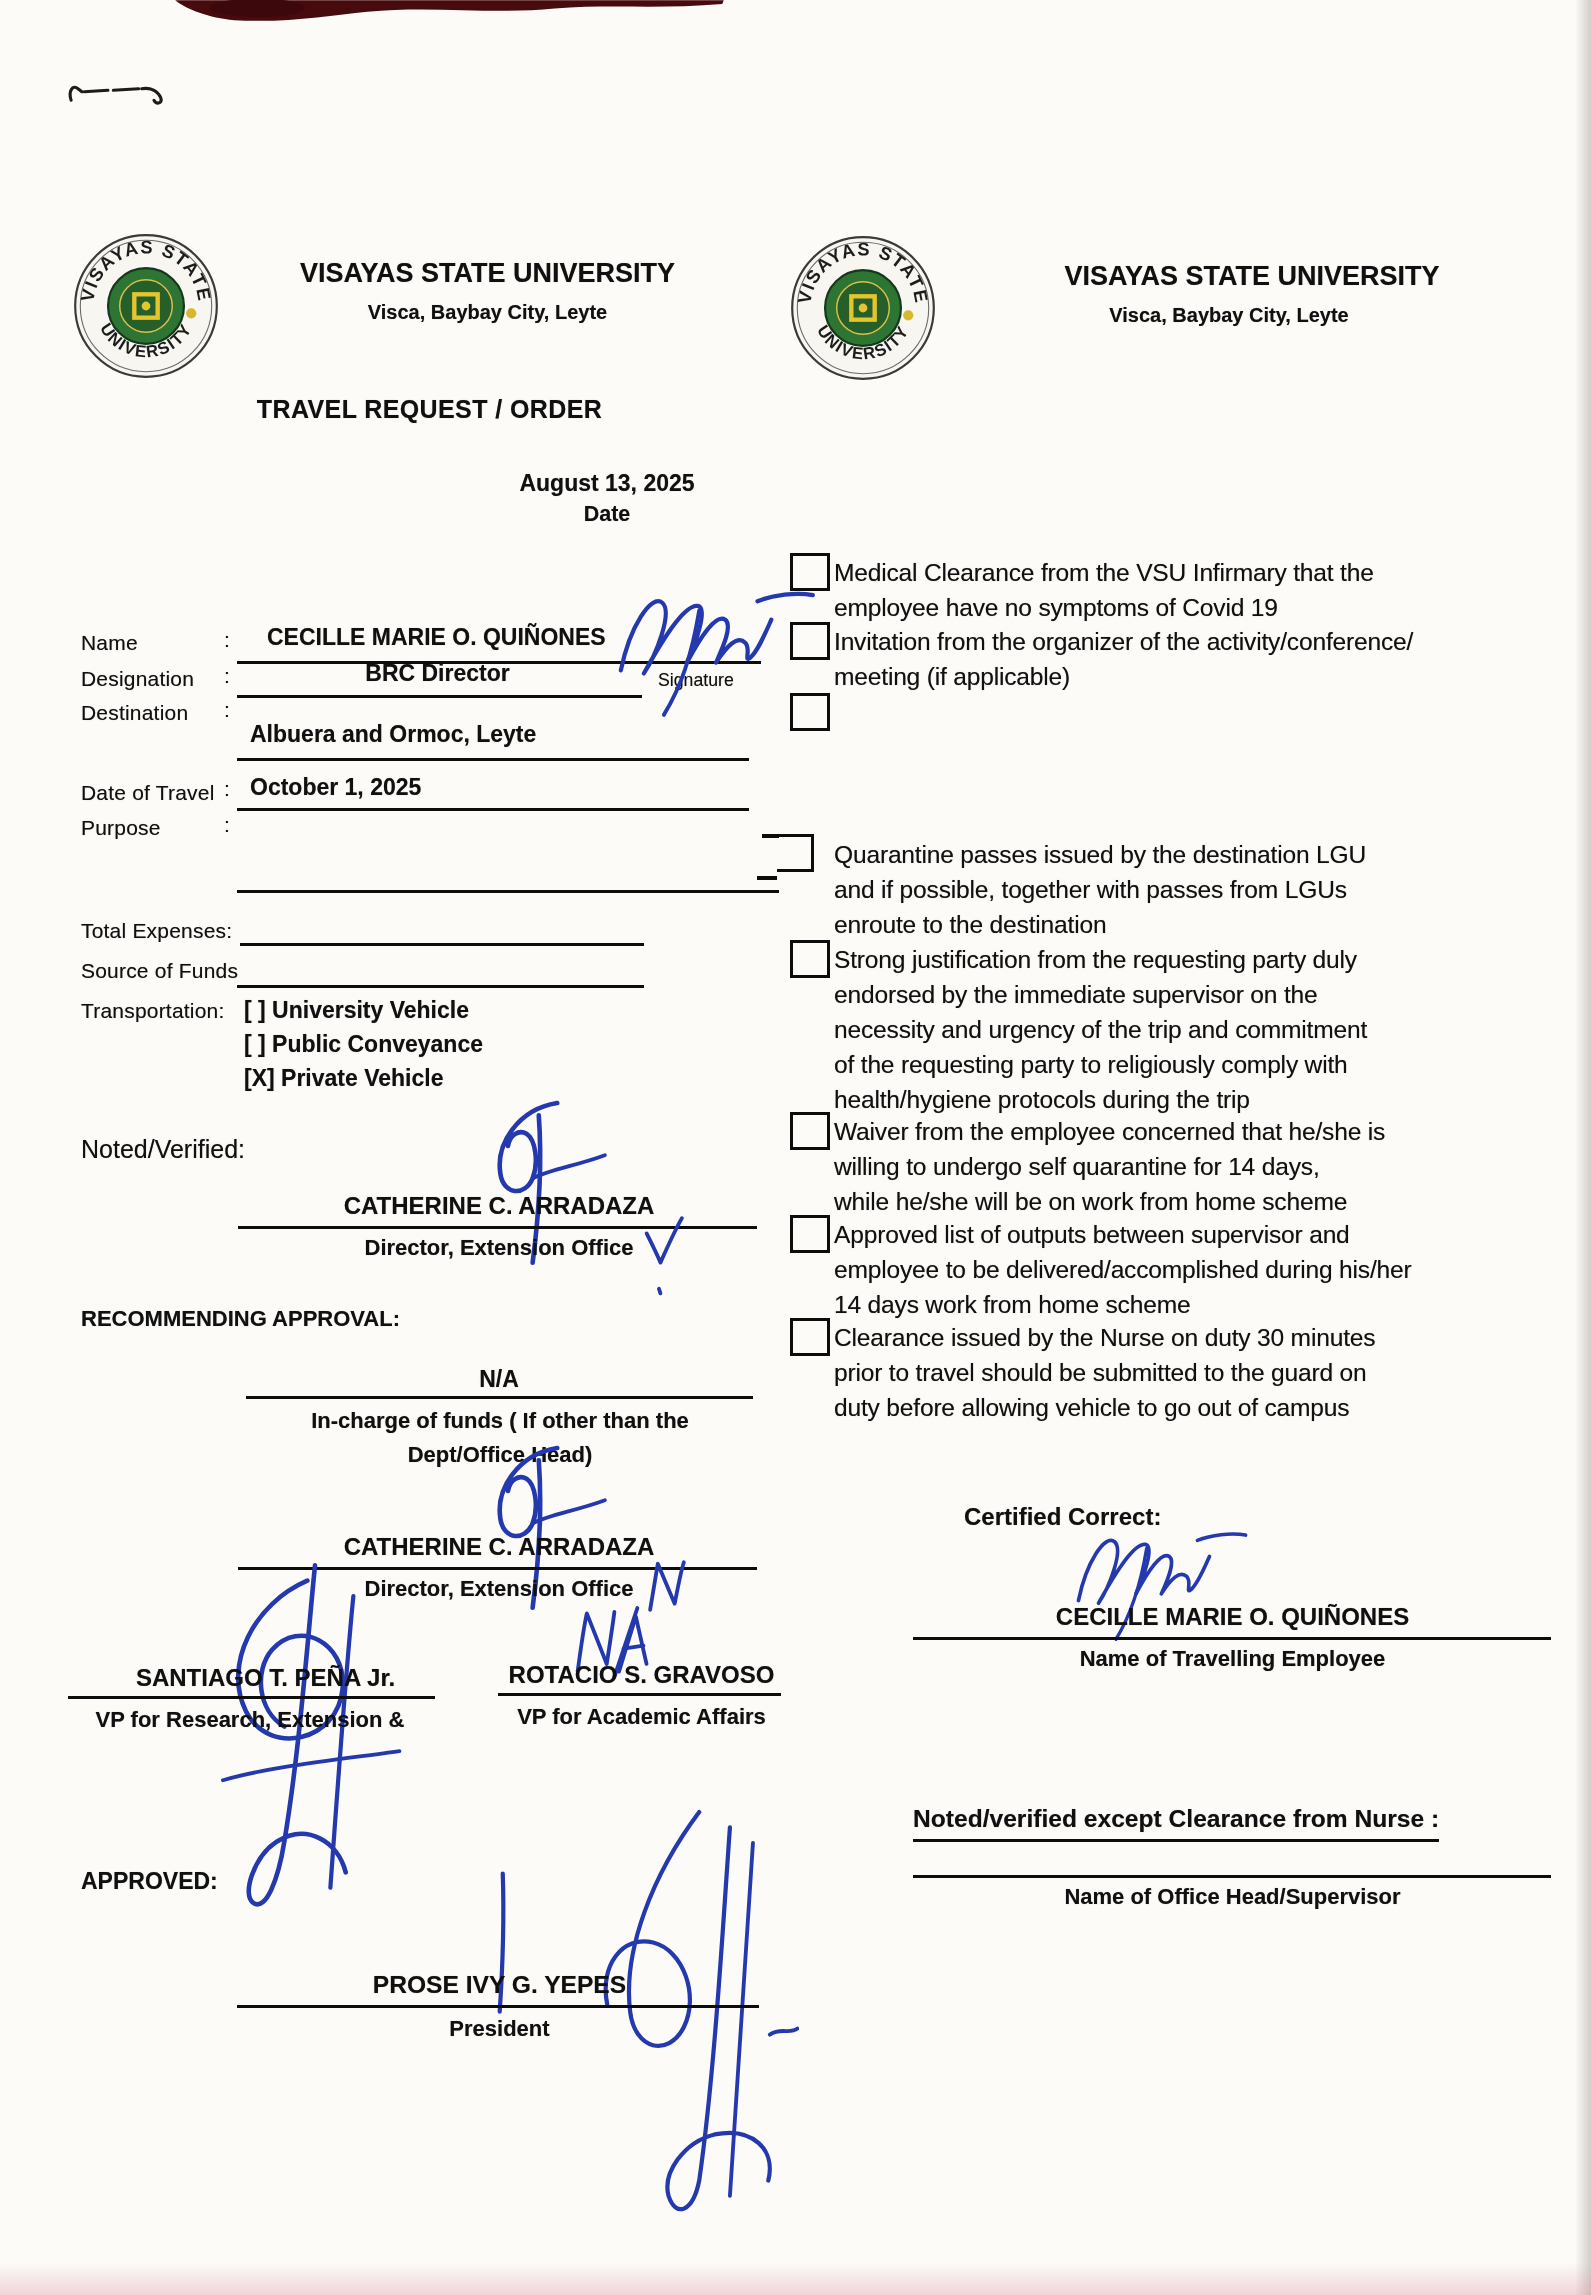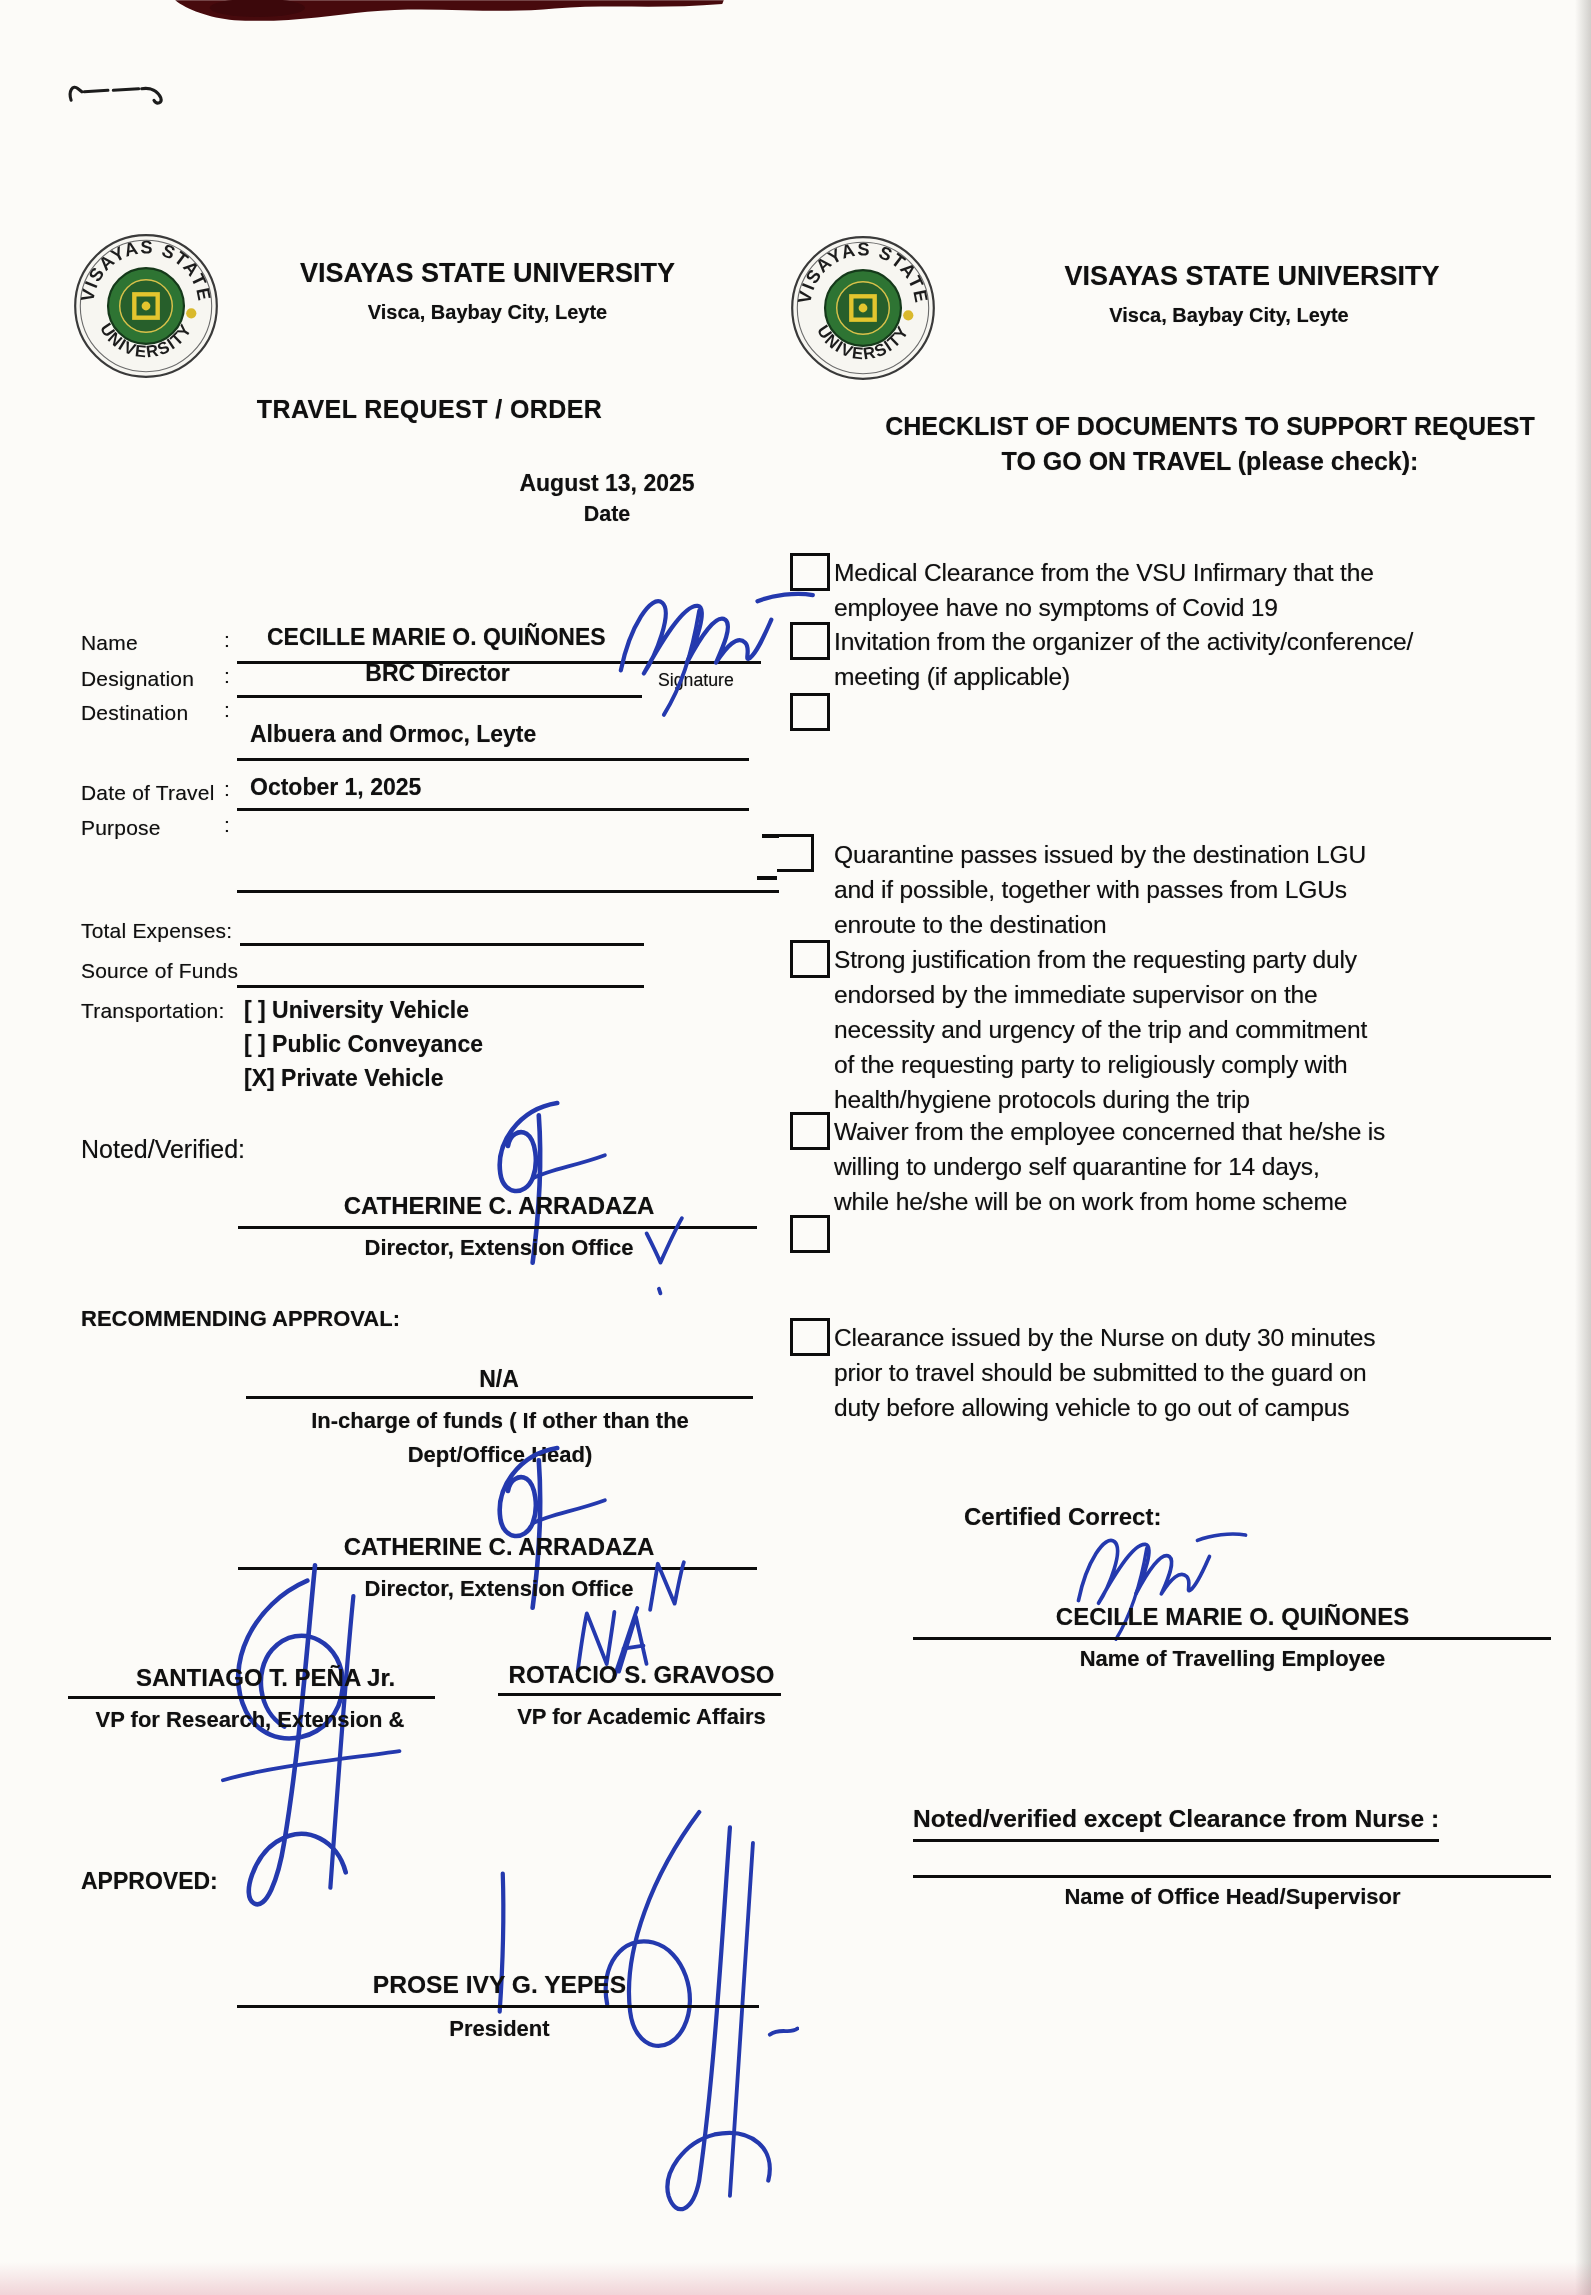--- a/index.html
+++ b/index.html
@@ -190,22 +190,20 @@
     <text class="sealtxt" font-size="23"><textPath href="#arc2b" startOffset="50%" text-anchor="middle">UNIVERSITY</textPath></text>
     <circle cx="100" cy="100" r="52" fill="#2e7433" stroke="#15391a" stroke-width="3"></circle>
     <circle cx="100" cy="100" r="36" fill="#275f2b" stroke="#d9c14a" stroke-width="2"></circle>
     <rect x="84" y="84" width="32" height="32" fill="none" stroke="#e3c52e" stroke-width="6"></rect>
     <circle cx="100" cy="100" r="6" fill="#e3c52e"></circle>
     <circle cx="162" cy="110" r="7" fill="#d9b92c"></circle>
   </svg>
 
   <div class="abs doc b ctr" style="left:960px;top:261px;width:584px;font-size:27px;">VISAYAS STATE UNIVERSITY</div>
   <div class="abs doc b ctr" style="left:960px;top:304px;width:538px;font-size:20px;">Visca, Baybay City, Leyte</div>
-  <div class="abs doc b ctr ml" style="left:868px;top:409px;width:684px;font-size:25px;line-height:35px;">CHECKLIST OF DOCUMENTS TO SUPPORT REQUEST
-TO GO ON TRAVEL (please check):</div>
 
   <div class="abs chk" style="left:790px;top:553px;"></div>
   <div class="abs doc ckitem ml" style="left:834px;top:555px;width:730px;">Medical Clearance from the VSU Infirmary that the
 employee have no symptoms of Covid 19</div>
 
   <div class="abs chk" style="left:790px;top:622px;"></div>
   <div class="abs doc ckitem ml" style="left:834px;top:624px;width:730px;">Invitation from the organizer of the activity/conference/
 meeting (if applicable)</div>
 
   <div class="abs chk" style="left:790px;top:693px;"></div>
@@ -223,20 +221,23 @@
 necessity and urgency of the trip and commitment
 of the requesting party to religiously comply with
 health/hygiene protocols during the trip</div>
 
   <div class="abs chk" style="left:790px;top:1112px;"></div>
   <div class="abs doc ckitem ml" style="left:834px;top:1114px;width:730px;">Waiver from the employee concerned that he/she is
 willing to undergo self quarantine for 14 days,
 while he/she will be on work from home scheme</div>
 
   <div class="abs chk" style="left:790px;top:1215px;"></div>
+  <div class="abs doc ckitem ml" style="left:834px;top:1217px;width:730px;">Approved list of outputs between supervisor and
+employee to be delivered/accomplished during his/her
+14 days work from home scheme</div>
 
   <div class="abs chk" style="left:790px;top:1318px;"></div>
   <div class="abs doc ckitem ml" style="left:834px;top:1320px;width:730px;">Clearance issued by the Nurse on duty 30 minutes
 prior to travel should be submitted to the guard on
 duty before allowing vehicle to go out of campus</div>
 
   <div class="abs doc b" style="left:964px;top:1503px;font-size:24px;">Certified Correct:</div>
 
   <svg class="abs ink" style="left:991px;top:1515px;" width="338" height="127" viewBox="0 0 280 190">
     <path d="M18,128 C30,70 58,28 72,40 C86,52 64,108 48,132 C70,92 100,42 118,44 C132,46 116,92 104,118 C122,84 142,54 154,62 C164,70 150,100 142,118 C156,96 170,82 180,92 C188,100 178,118 186,112 C196,104 206,80 214,62" stroke-width="5.5"></path>

